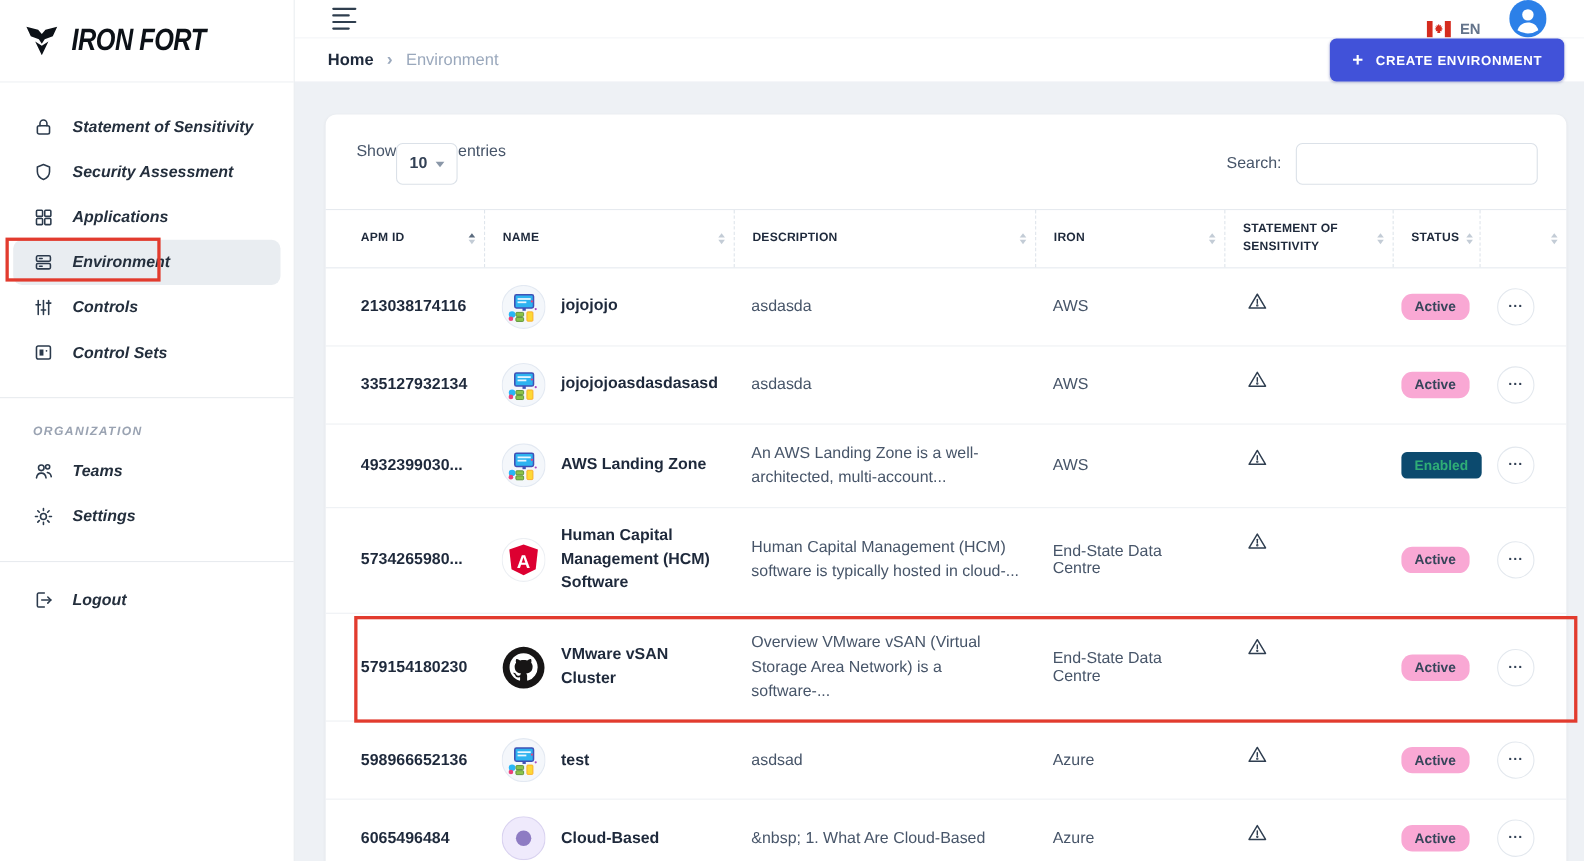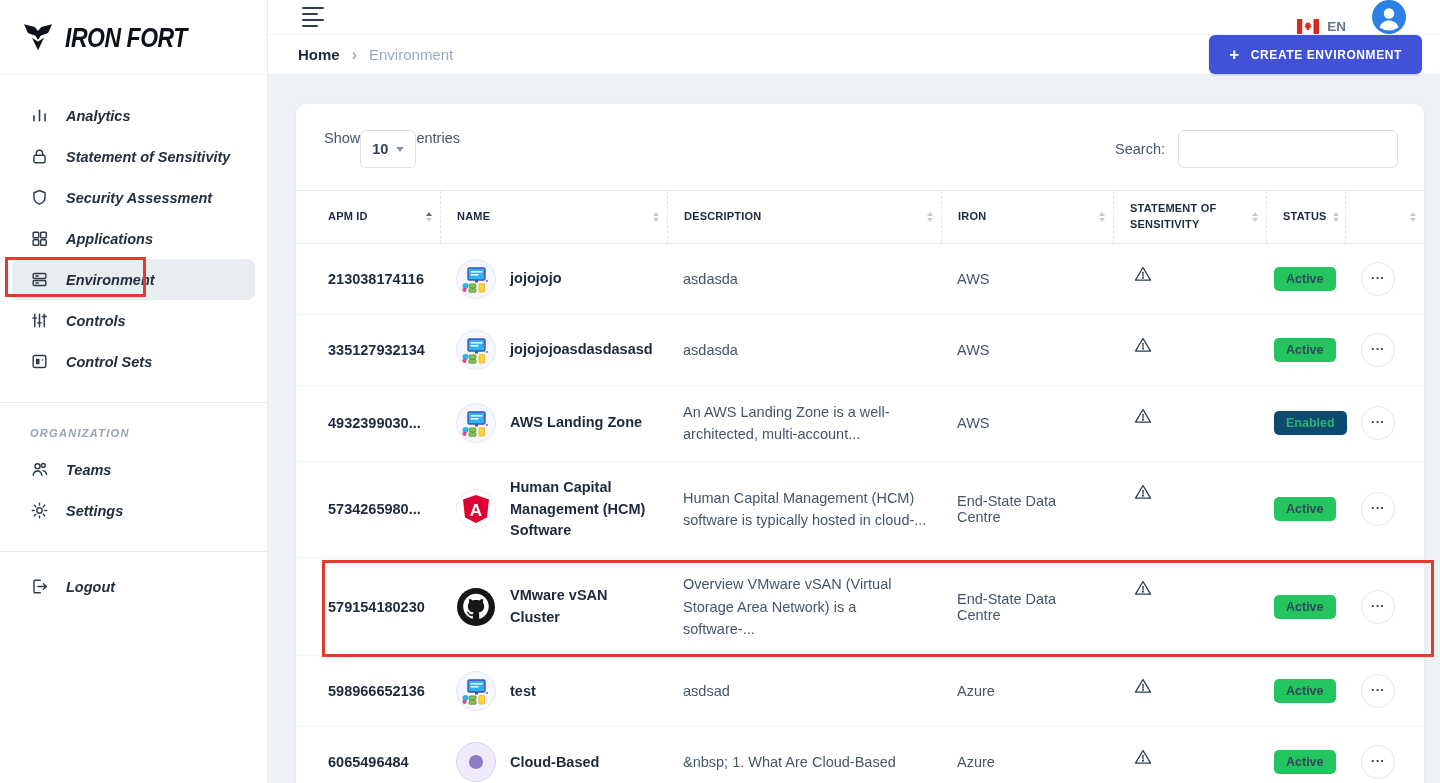--- a/index.html
+++ b/index.html
@@ -72,21 +72,21 @@
   .tr { border-bottom:1px solid #eef1f4; position:relative; }
   .td { display:flex; align-items:center; padding:15px 14px 15px 16px; font-size:14.5px; color:#475569; min-height:70px; }
   .td-apm { padding-left:32px; font-weight:700; color:#1e293b; }
   .td-name { gap:14px; font-weight:700; color:#1e293b; line-height:1.5; }
   .row-icon { width:40px; height:40px; flex-shrink:0; }
   .row-icon svg { width:40px; height:40px; display:block; }
   .td-desc { line-height:1.55; }
   .td-sos { padding-left:20px; align-items:flex-start; padding-top:20px; }
   .warn-icon svg { width:20px; height:20px; display:block; }
   .badge { padding:5px 12px; border-radius:5px; font-size:12.5px; font-weight:700; white-space:nowrap; }
-  .badge-active { background:#22c55e; color:#36455a; }
+  .badge-active { background:#f9a8d4; color:#36455a;border-radius:10px; }
   .badge-enabled { background:#0c4a6e; color:#2fae76; }
   .td-status { padding-left:8px; }
   .dots-btn { width:34px; height:34px; border-radius:50%; border:1px solid #e3e8ee; background:#fff; color:#334155;
     font-weight:700; letter-spacing:1px; cursor:pointer; font-family:inherit; font-size:13px; line-height:0; padding-bottom:8px; }
   .row-annotation { left:26px; right:-10px; top:2px; bottom:-2px; }
 </style>
 </head>
 <body>
 
 <div class="app">
@@ -98,30 +98,20 @@
             <g fill="#0c1117">
               <path d="M1.5 2.5 L9.5 4.5 L12 7.5 L14.5 4.5 L22.5 2.5 L19.5 9 L14 11 L12 14 L10 11 L4.5 9 Z"></path>
               <path d="M7.5 12.5 L12 22 L16.5 12.5 L12 15.5 Z"></path>
             </g>
           </svg>
       </span>
       <span class="logo-text">IRON FORT</span>
     </div>
 
     <nav class="nav" id="nav-main">
-        <div class="side-item">
-    <span class="si-icon">
-            <svg viewBox="0 0 24 24" fill="none" stroke="currentColor" stroke-width="2" stroke-linecap="round">
-              <line x1="5" y1="18.5" x2="5" y2="12.5"></line>
-              <line x1="12" y1="18.5" x2="12" y2="5.5"></line>
-              <line x1="19" y1="18.5" x2="19" y2="10"></line>
-            </svg>
-          </span>
-    <span>Analytics</span>
-  </div>
         <div class="side-item">
     <span class="si-icon">
             <svg viewBox="0 0 24 24" fill="none" stroke="currentColor" stroke-width="1.8" stroke-linecap="round">
               <rect x="5" y="10.5" width="14" height="9.5" rx="2"></rect>
               <path d="M8 10.5V8a4 4 0 0 1 8 0v2.5"></path>
             </svg>
           </span>
     <span>Statement of Sensitivity</span>
   </div>
         <div class="side-item">

